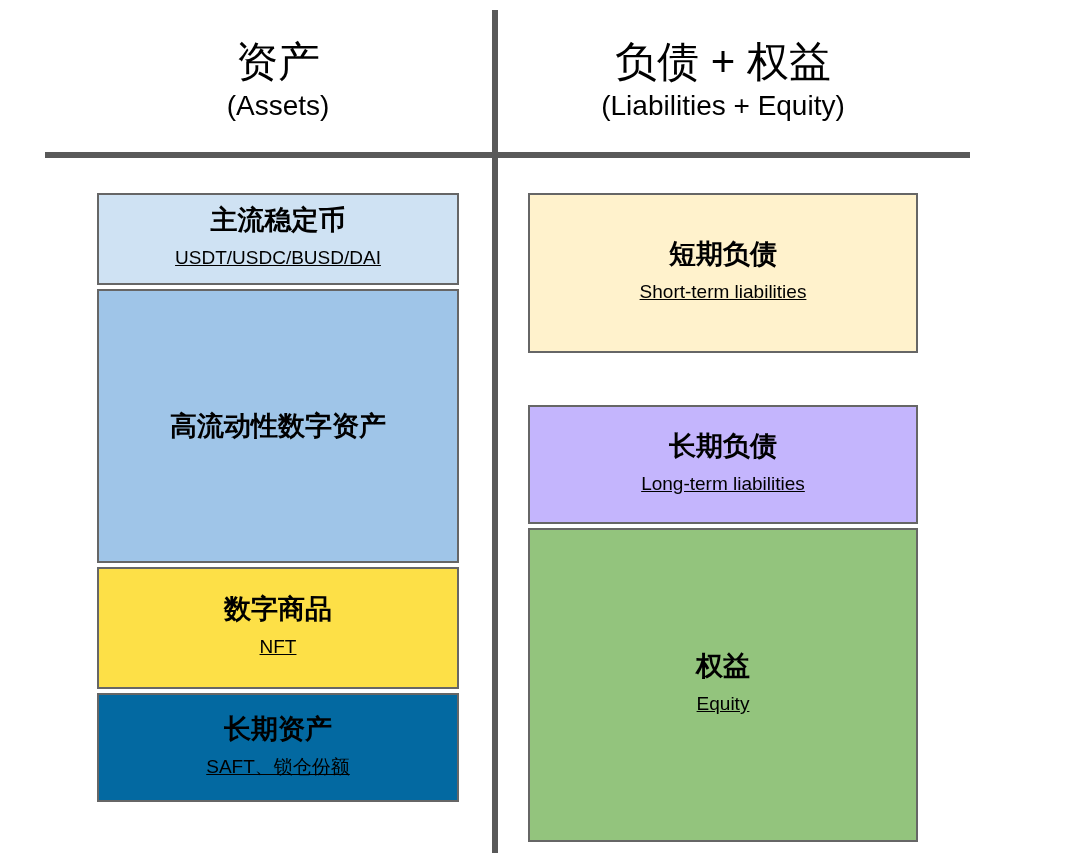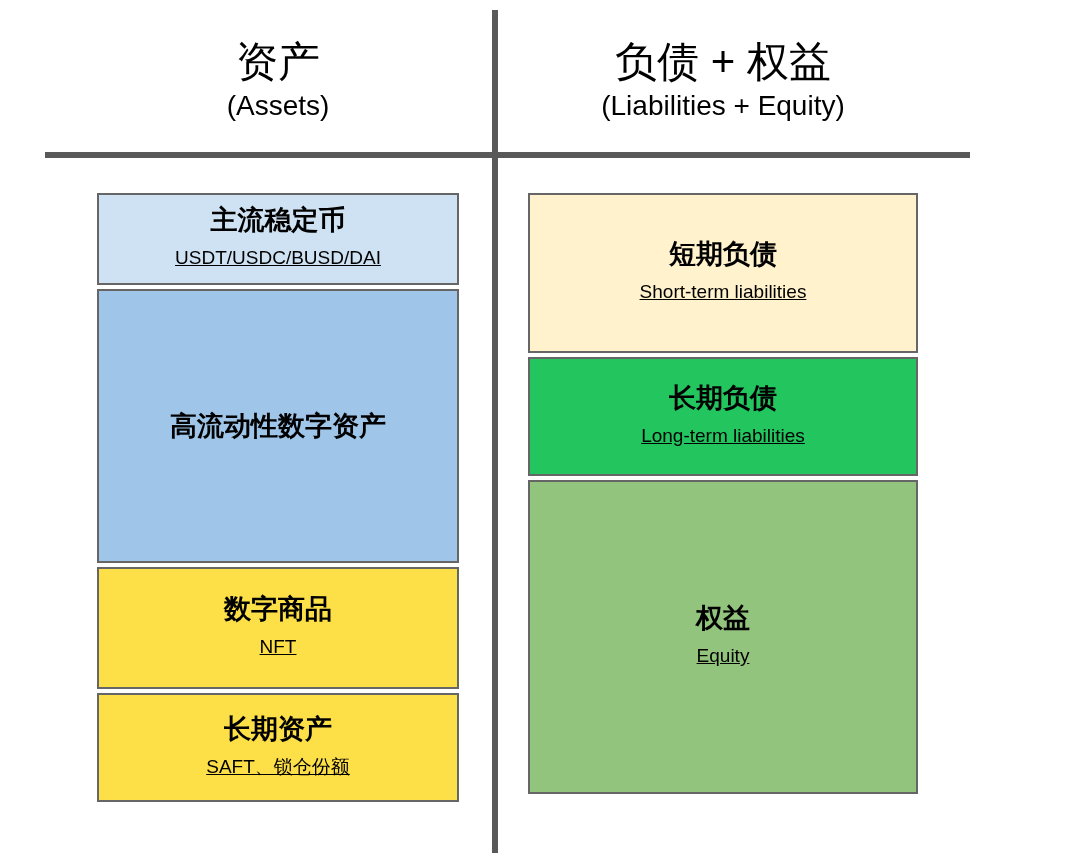--- a/index.html
+++ b/index.html
@@ -118,32 +118,32 @@
       <div class="box-title">主流稳定币</div>
       <div class="box-sub">USDT/USDC/BUSD/DAI</div>
     </div>
     <div class="box a2" style="background: rgb(159, 197, 232); align-items: center;">
       <div class="box-title">高流动性数字资产</div>
     </div>
     <div class="box a3" style="background: #fde047;">
       <div class="box-title">数字商品</div>
       <div class="box-sub">NFT</div>
     </div>
-    <div class="box a4" style="background: #fde047;">
+    <div class="box a4" style="background: #0369a1;">
       <div class="box-title">长期资产</div>
       <div class="box-sub">SAFT、锁仓份额</div>
     </div>
   </div>
 
   <div class="box-col right">
     <div class="box l1" style="background: rgb(255, 242, 204);">
       <div class="box-title">短期负债</div>
       <div class="box-sub">Short-term liabilities</div>
     </div>
-    <div class="box l2" style="background: #22c55e;">
+    <div class="box l2" style="background: #c4b5fd; margin-top: 48px;">
       <div class="box-title">长期负债</div>
       <div class="box-sub">Long-term liabilities</div>
     </div>
     <div class="box l3" style="background: rgb(147, 196, 125);">
       <div class="box-title">权益</div>
       <div class="box-sub">Equity</div>
     </div>
   </div>
 
 </div>

